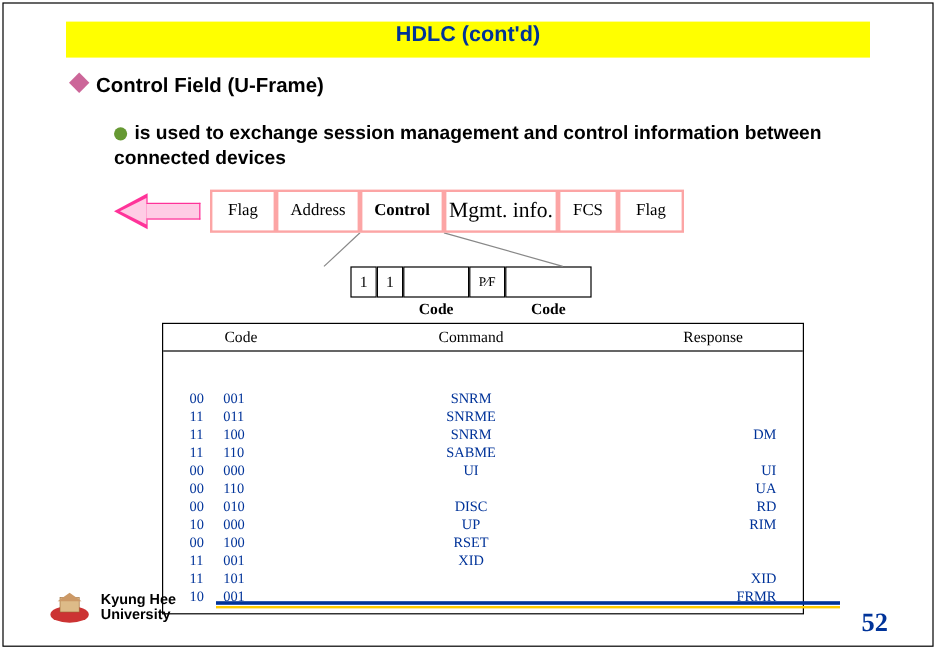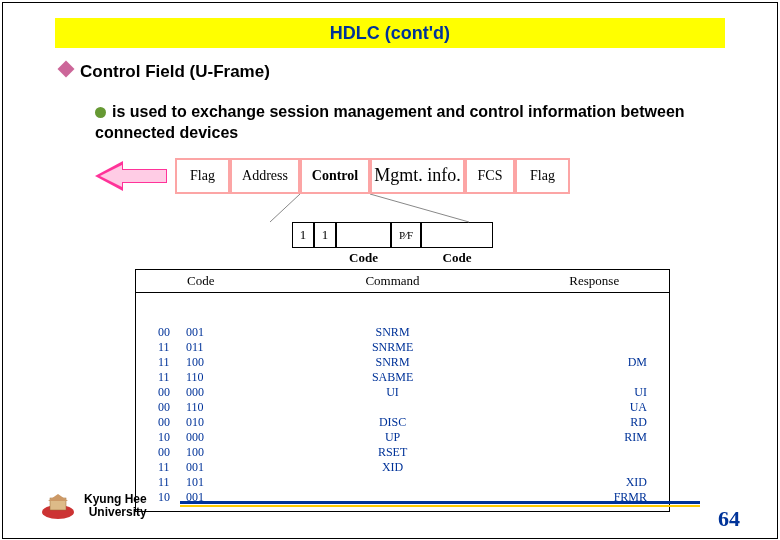--- a/index.html
+++ b/index.html
@@ -1,18 +1,18 @@
 <!DOCTYPE html>
 <html><head>
 <meta charset="utf-8">
 <style>
   * { margin: 0; padding: 0; box-sizing: border-box; }
   body { width: 780px; height: 540px; background: #fff; font-family: Arial, sans-serif; position: relative; overflow: hidden; }
   .slide-border { position: absolute; top: 2px; left: 2px; right: 2px; bottom: 1px; border: 1px solid #000; }
-  .title-bar { position: absolute; top: 18px; left: 55px; width: 670px; height: 30px; background: #ffff00; display: flex; align-items: center; justify-content: center; font-weight: bold; font-size: 18px; color: #003399; }
+  .title-bar { position: absolute; top: 18px; left: 55px; width: 670px; height: 30px; background: #ffff00; display: flex; align-items: flex-start; justify-content: center; font-weight: bold; font-size: 18px; color: #003399; }
   .bullet-diamond { display: inline-block; width: 12px; height: 12px; background: #cc6699; transform: rotate(45deg); margin-right: 8px; margin-bottom: 2px; }
   .bullet-disc { display: inline-block; width: 11px; height: 11px; background: #669933; border-radius: 50%; margin-right: 6px; margin-bottom: -1px; }
   .level1 { position: absolute; top: 62px; left: 60px; font-size: 17px; font-weight: bold; }
   .level2 { position: absolute; top: 102px; left: 95px; width: 630px; font-size: 16px; font-weight: bold; line-height: 1.3; }
   .diagram { position: absolute; top: 158px; left: 115px; width: 555px; }
   .frame-row { display: flex; align-items: stretch; height: 36px; margin-left: 60px; }
   .frame-cell { border: 2px solid #fca5a5; display: flex; align-items: center; justify-content: center; font-size: 14px; background: #fff; font-family: 'Times New Roman', serif; }
   .arrow-wrap { position: absolute; top: 3px; left: -20px; }
   .arrow-head { width: 0; height: 0; border-top: 15px solid transparent; border-bottom: 15px solid transparent; border-right: 28px solid #ff3399; position: absolute; left: 0; top: 0; }
   .arrow-head-inner { width: 0; height: 0; border-top: 11px solid transparent; border-bottom: 11px solid transparent; border-right: 22px solid #ffcce5; position: absolute; left: 5px; top: 4px; }
@@ -26,21 +26,21 @@
   .col-code { width: 130px; text-align: center; padding: 3px 0; }
   .col-cmd { width: 255px; text-align: center; padding: 3px 0; }
   .col-resp { width: 150px; text-align: center; padding: 3px 0; }
   .codes-body { display: flex; font-size: 12px; color: #003399; padding: 4px 0 6px 0; margin-top: 28px; }
   .body-code { width: 130px; padding-left: 22px; line-height: 1.25; }
   .body-code span { display: inline-block; width: 28px; }
   .body-cmd { width: 255px; text-align: center; line-height: 1.25; }
   .body-resp { width: 150px; text-align: right; padding-right: 22px; line-height: 1.25; }
   .footer-logo { position: absolute; bottom: 20px; left: 40px; display: flex; align-items: center; gap: 8px; }
   .logo-ico { width: 36px; height: 28px; }
-  .logo-text { font-size: 12px; font-weight: bold; line-height: 1.1; text-align: right; }
+  .logo-text { font-size: 12px; font-weight: bold; line-height: 1.1; }
   .footer-line { position: absolute; bottom: 32px; left: 180px; width: 520px; height: 7px; }
   .footer-line .top { height: 3px; background: #003399; }
   .footer-line .bot { height: 2px; background: #ffcc00; margin-top: 1px; }
   .page-num { position: absolute; bottom: 8px; right: 40px; font-size: 22px; font-weight: bold; color: #003399; font-family: 'Times New Roman', serif; }
 </style>
 </head>
 <body>
 
 <div class="slide-border"></div>
 
@@ -151,13 +151,13 @@
     <div>Kyung Hee</div>
     <div>University</div>
   </div>
 </div>
 
 <div class="footer-line">
   <div class="top"></div>
     <div class="bot"></div>
 </div>
 
-<div class="page-num">64</div>
+<div class="page-num">52</div>
 
 </body></html>

